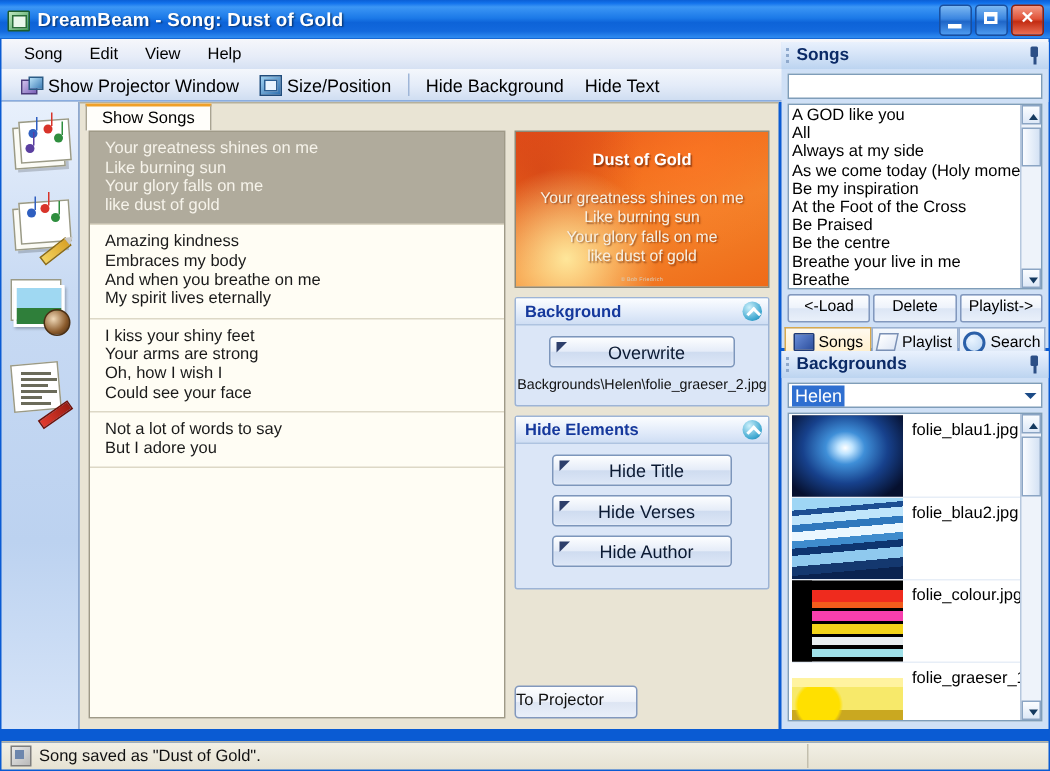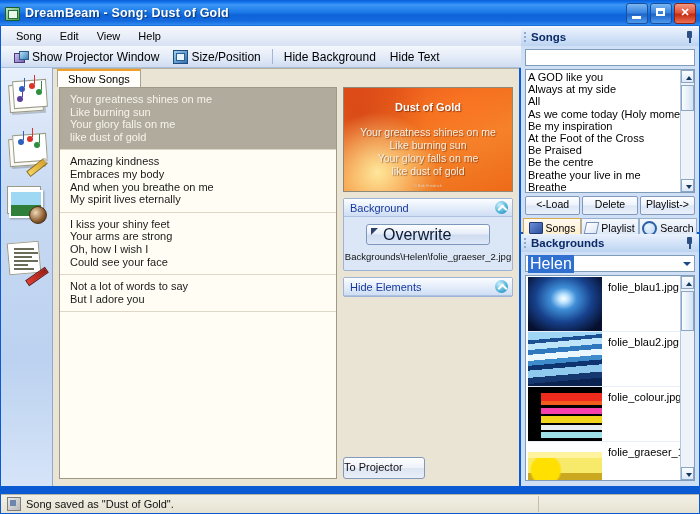--- a/index.html
+++ b/index.html
@@ -99,28 +99,28 @@
      font-size:11px;text-shadow:1px 1px 1px rgba(90,25,0,.6);}
   .pv-body{position:absolute;left:0;right:0;top:38px;text-align:center;color:#f6efe2;
      font-size:10.5px;line-height:13px;white-space:pre-line;text-shadow:1px 1px 1px rgba(90,25,0,.5);}
   .pv-copy{position:absolute;left:0;right:0;bottom:3px;text-align:center;color:#d7d0c2;font-size:3.6px;letter-spacing:.2px;}
 
   .panel{margin-top:6px;background:#dbe6f7;border:1px solid #9db4d6;box-sizing:border-box;width:170px;
      border-radius:2px;}
   .panel-hd{height:17px;display:flex;align-items:center;justify-content:space-between;
      padding:0 4px 0 6px;background:linear-gradient(180deg,#fbfdff,#e3ecfa 55%,#cfdef4);
      border-bottom:1px solid #aec3e0;}
-  .panel-hd span.t{color:#15389c;font-weight:normal;font-size:11px;}
+  .panel-hd span.t{color:#15389c;font-weight:bold;font-size:11px;}
   .chev{width:13px;height:13px;border-radius:50%;
      background:radial-gradient(circle at 35% 30%,#ccf0fb,#3aa5cf 70%,#1d6c92);position:relative;}
   .chev:before{content:"";position:absolute;left:3.5px;top:5px;width:5px;height:5px;border-left:2px solid #fff;
      border-top:2px solid #fff;transform:rotate(45deg);}
   .panel-bd{padding:7px 0 8px;text-align:center;}
-  .xpbtn{display:inline-flex;align-items:center;justify-content:flex-start;gap:6px;position:relative;
-     min-width:96px;height:19px;padding:0 10px 0 16px;font-size:16px;color:#0b1a33;
+  .xpbtn{display:inline-flex;align-items:center;justify-content:center;gap:6px;position:relative;
+     min-width:96px;height:19px;padding:0 10px 0 16px;font-size:12px;color:#0b1a33;
      background:linear-gradient(180deg,#fdfeff,#e5ecf8 48%,#cfdcf0 52%,#dde7f7);
      border:1px solid #7d96bb;border-radius:3px;box-shadow:inset 0 0 1px #fff;}
   .xpbtn .flag{position:absolute;left:4px;top:3px;width:0;height:0;
      border-left:7px solid #2d3f6b;border-bottom:7px solid transparent;}
   .bgpath{margin-top:6px;font-size:9.5px;color:#111;}
   .hide-list .xpbtn{margin-bottom:6px;min-width:92px;}
   .projwrap{position:absolute;left:0;bottom:0;width:170px;text-align:left;}
   .projbtn{display:inline-block;min-width:80px;height:20px;line-height:19px;font-size:11px;
      background:linear-gradient(180deg,#fdfeff,#eef2fa 48%,#dde5f3 52%,#e9eff9);
      border:1px solid #8298bd;border-radius:3px;color:#111;}
@@ -160,21 +160,21 @@
   .ic-book{width:12px;height:10px;background:linear-gradient(135deg,#6a8ed8,#2d4f9e);
      border:1px solid #1f3a76;border-radius:1px;flex:none;}
   .ic-pl{width:11px;height:10px;background:linear-gradient(135deg,#fff,#dfe7f5);border:1px solid #7a90b5;
      transform:skewX(-12deg);flex:none;}
   .ic-mag{width:11px;height:11px;border-radius:50%;border:2px solid #2a5fa8;position:relative;flex:none;
      background:radial-gradient(circle at 35% 30%,#eaf4ff,#bcd6f2);}
   .ic-mag:after{content:"";position:absolute;right:-3px;bottom:-3px;width:5px;height:2px;background:#2a5fa8;transform:rotate(45deg);}
 
   .combo{margin:3px 4px;height:17px;background:#fff;border:1px solid #7f9db9;box-sizing:border-box;
      display:flex;align-items:center;justify-content:space-between;padding-left:2px;}
-  .combo .val{background:#2f6fd0;color:#fff;font-size:16px;padding:0 2px;}
+  .combo .val{background:#2f6fd0;color:#fff;font-size:12px;padding:0 2px;}
   .combo .arrow{width:14px;height:15px;display:flex;align-items:center;justify-content:center;}
   .combo .arrow:after{content:"";width:0;height:0;border-left:4px solid transparent;
      border-right:4px solid transparent;border-top:4px solid #1b4a86;}
   .thumbrow{display:flex;align-items:flex-start;border-bottom:1px solid #e7eef7;}
   .thumb{width:74px;height:54px;flex:none;}
   .thname{font-size:10.5px;padding:4px 0 0 6px;color:#000;}
 
   .statusbar{position:absolute;left:1px;bottom:1px;width:698px;height:19px;
      background:linear-gradient(180deg,#f2f0e6,#e6e2d2);display:flex;align-items:center;
      border-top:1px solid #b9b5a4;box-sizing:border-box;}
@@ -330,40 +330,54 @@
           </span>
           <div class="bgpath">Backgrounds\Helen\folie_graeser_2.jpg</div>
         </div>
       </div>
 
       <div class="panel">
         <div class="panel-hd">
           <span class="t">Hide Elements</span>
           <span class="chev"></span>
         </div>
+        <div class="panel-bd hide-list">
+          <span class="xpbtn">
+            <i class="flag"></i>
+            <span>Hide Title</span>
+          </span><br>
+          <span class="xpbtn">
+            <i class="flag"></i>
+            <span>Hide Verses</span>
+          </span><br>
+          <span class="xpbtn">
+            <i class="flag"></i>
+            <span>Hide Author</span>
+          </span>
+        </div>
       </div>
 
       <div class="projwrap">
         <span class="projbtn">To Projector</span>
       </div>
     </div>
   </div>
 
   <div class="dock" style="left:521px;top:28px;height:204px;">
     <div class="dock-hd">
       <i class="grip"></i>
       <span class="t">Songs</span>
       <span class="pin"></span>
     </div>
     <div class="field"></div>
     <div class="listbox" style="height:124px;">
       <div class="lb-items">
         <div>A GOD like you</div>
+        <div>All</div>
         <div>Always at my side</div>
-        <div>All</div>
         <div>As we come today (Holy moment)</div>
         <div>Be my inspiration</div>
         <div>At the Foot of the Cross</div>
         <div>Be Praised</div>
         <div>Be the centre</div>
         <div>Breathe your live in me</div>
         <div>Breathe</div>
       </div>
       <div class="sbar">
         <div class="sb-btn"></div>

